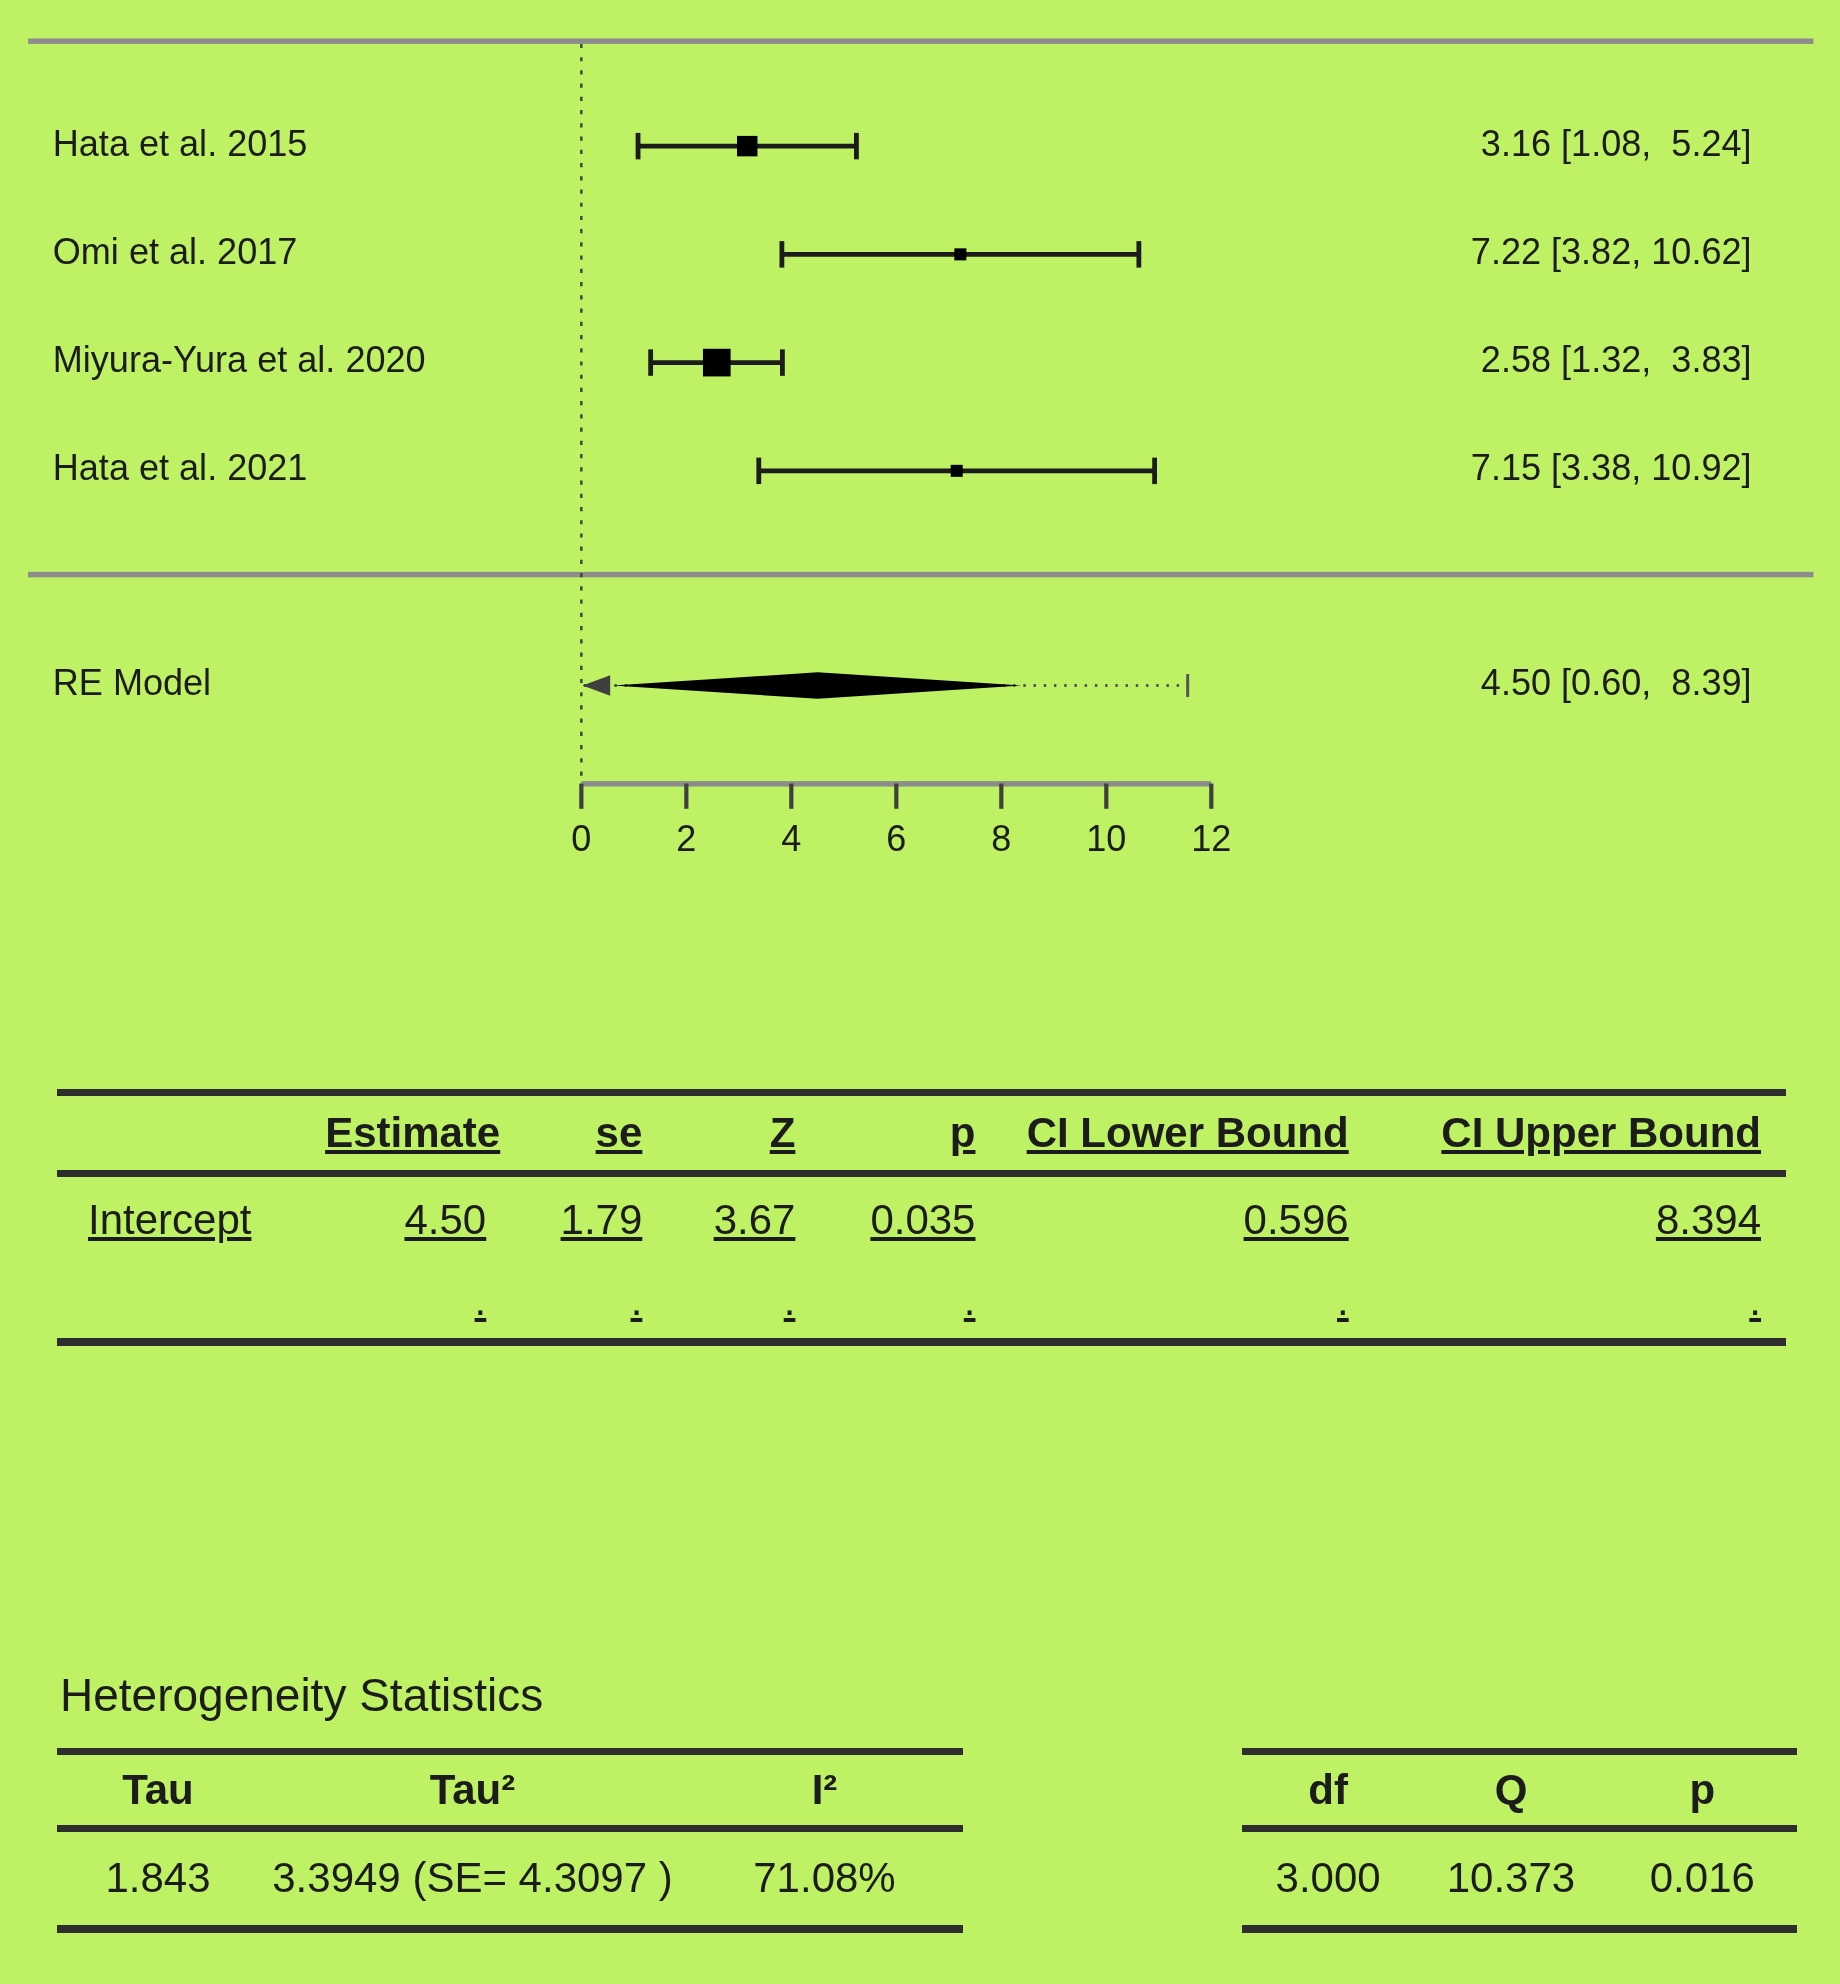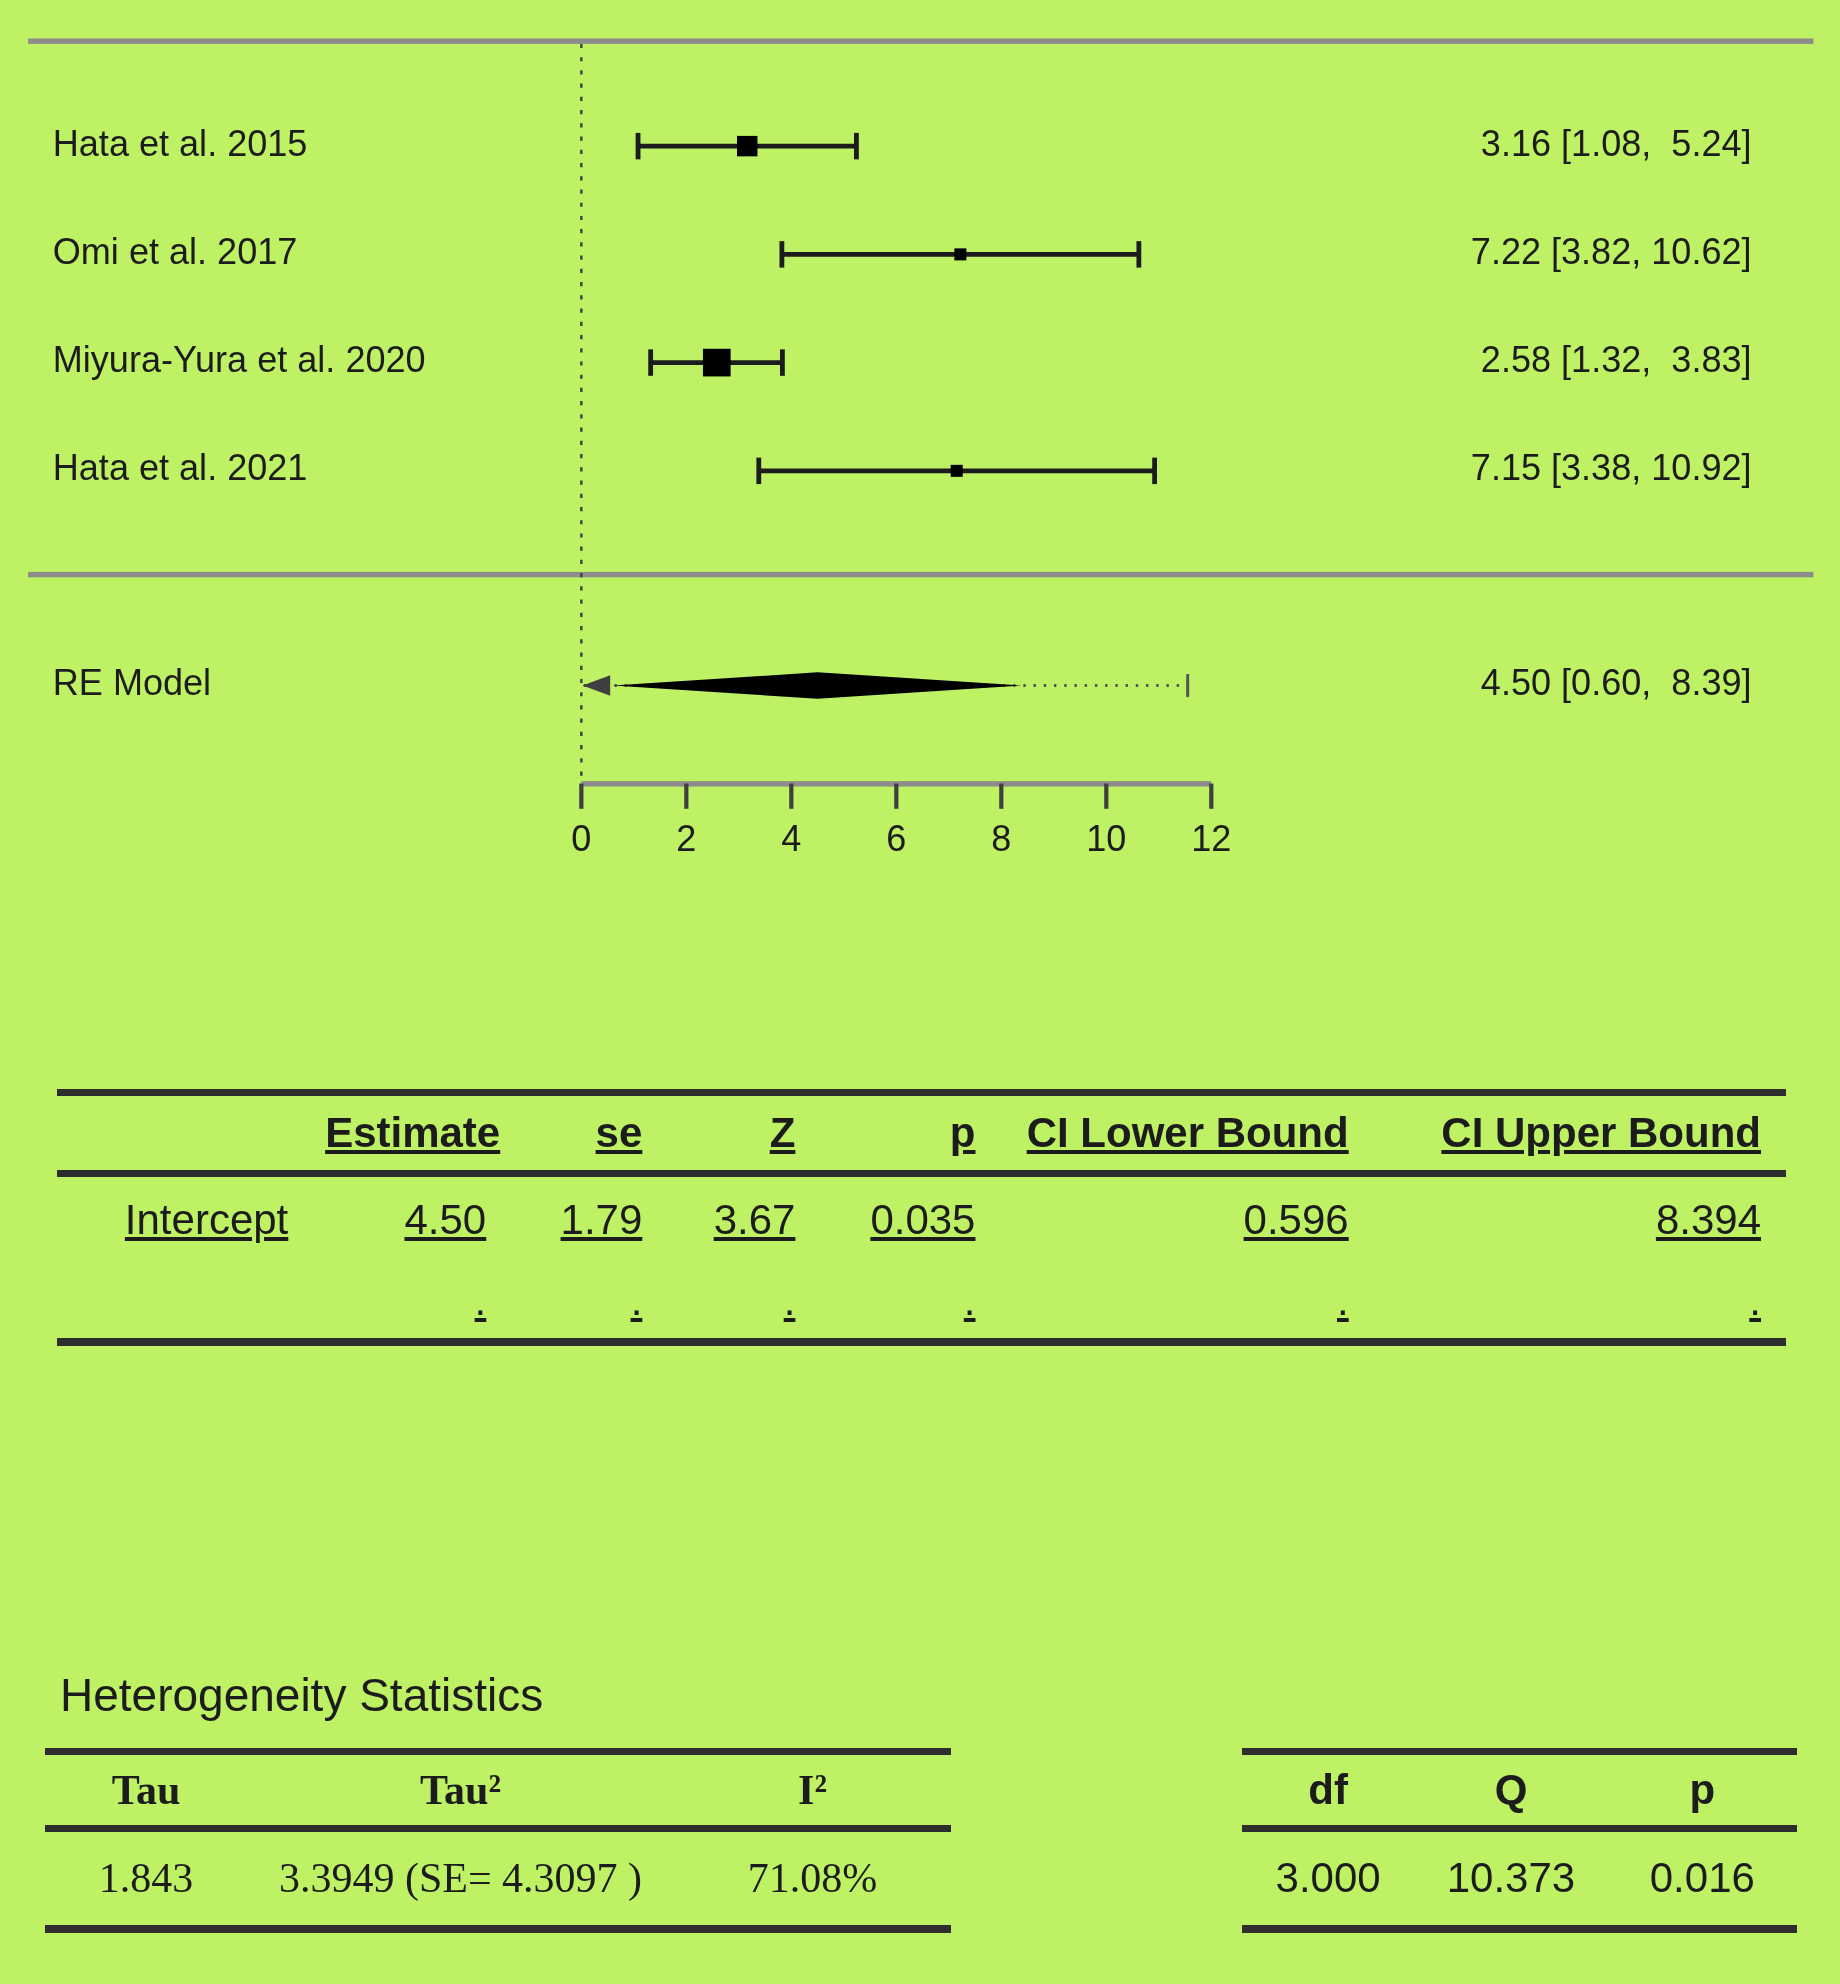--- a/index.html
+++ b/index.html
@@ -19,26 +19,26 @@
           font-size:42px;color:#1c1c1c;}
   .jtable thead tr{border-bottom:7.2px solid #2e2e2e;}
   .jtable th{font-weight:bold;}
   .jtable th,.jtable td{overflow:visible;white-space:pre;vertical-align:middle;padding:0;}
 
   #re-table{left:57px;top:1089px;width:1729px;text-decoration:underline;}
   #re-table thead tr{height:81px;}
   #re-table tr.vals{height:90px;}
   #re-table tr.dots{height:78px;}
   #re-table th,#re-table td{text-align:right;padding-right:25px;}
-  #re-table th.lbl,#re-table td.lbl{text-align:center;padding-left:31px;padding-right:0;}
+  #re-table th.lbl,#re-table td.lbl{text-align:left;padding-left:31px;padding-right:0;}
 
   .het-table thead tr{height:77px;}
   .het-table tr.vals{height:100px;}
   .het-table th,.het-table td{text-align:center;}
-  #het-left{left:45px;top:1748px;width:905px;font-family:Liberation Serif, serif;}
+  #het-left{left:57px;top:1748px;width:905px;}
   #het-right{left:1242px;top:1748px;width:555px;}
 </style>
 </head>
 <body>
 
 <div id="root">
 
   <svg id="forest-svg" width="1841" height="902" viewBox="0 0 3060 1500">
       <rect x="46" y="64" width="2969" height="9" fill="#8c8c8c"></rect>
       <rect x="46" y="951" width="2969" height="9" fill="#8c8c8c"></rect>

